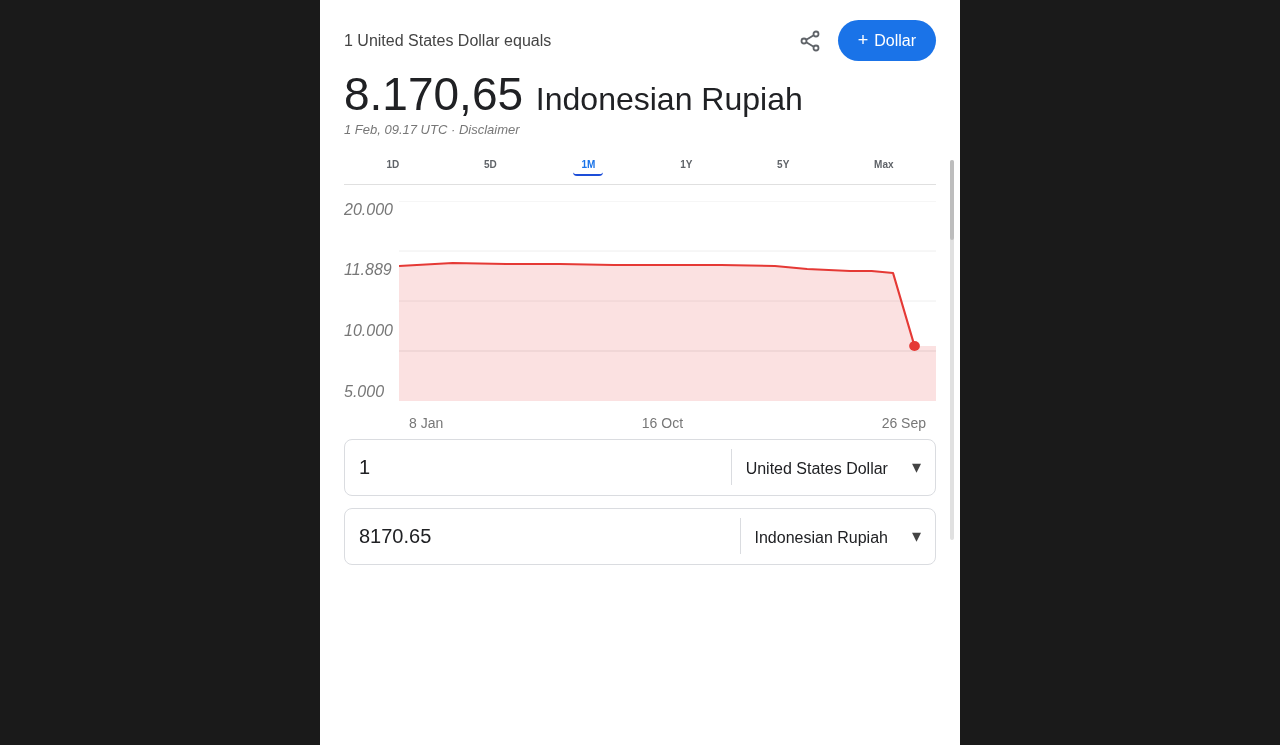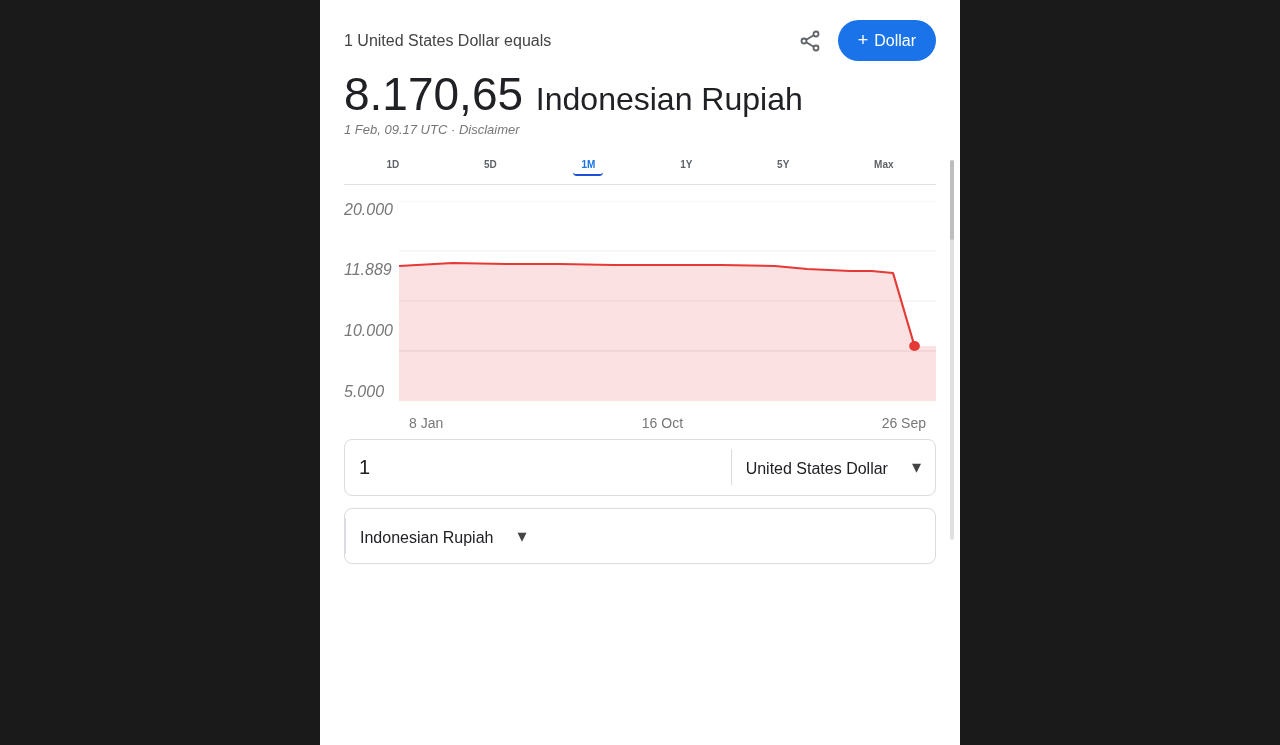--- a/index.html
+++ b/index.html
@@ -287,20 +287,21 @@
     <div class="converter-box">
       <input class="converter-input" type="text" value="1" style="">
       <div class="converter-divider"></div>
       <div class="converter-currency">
         <span>United States Dollar</span>
         <span class="chevron-icon">▾</span>
       </div>
     </div>
 
     <div class="converter-box">
+      <input class="converter-input" type="text" value="8170.65" style="">
       <div class="converter-divider"></div>
       <div class="converter-currency">
         <span>Indonesian Rupiah</span>
         <span class="chevron-icon">▾</span>
       </div>
     </div>
 
   </div>
   <div class="right-panel"></div>
 </div>

